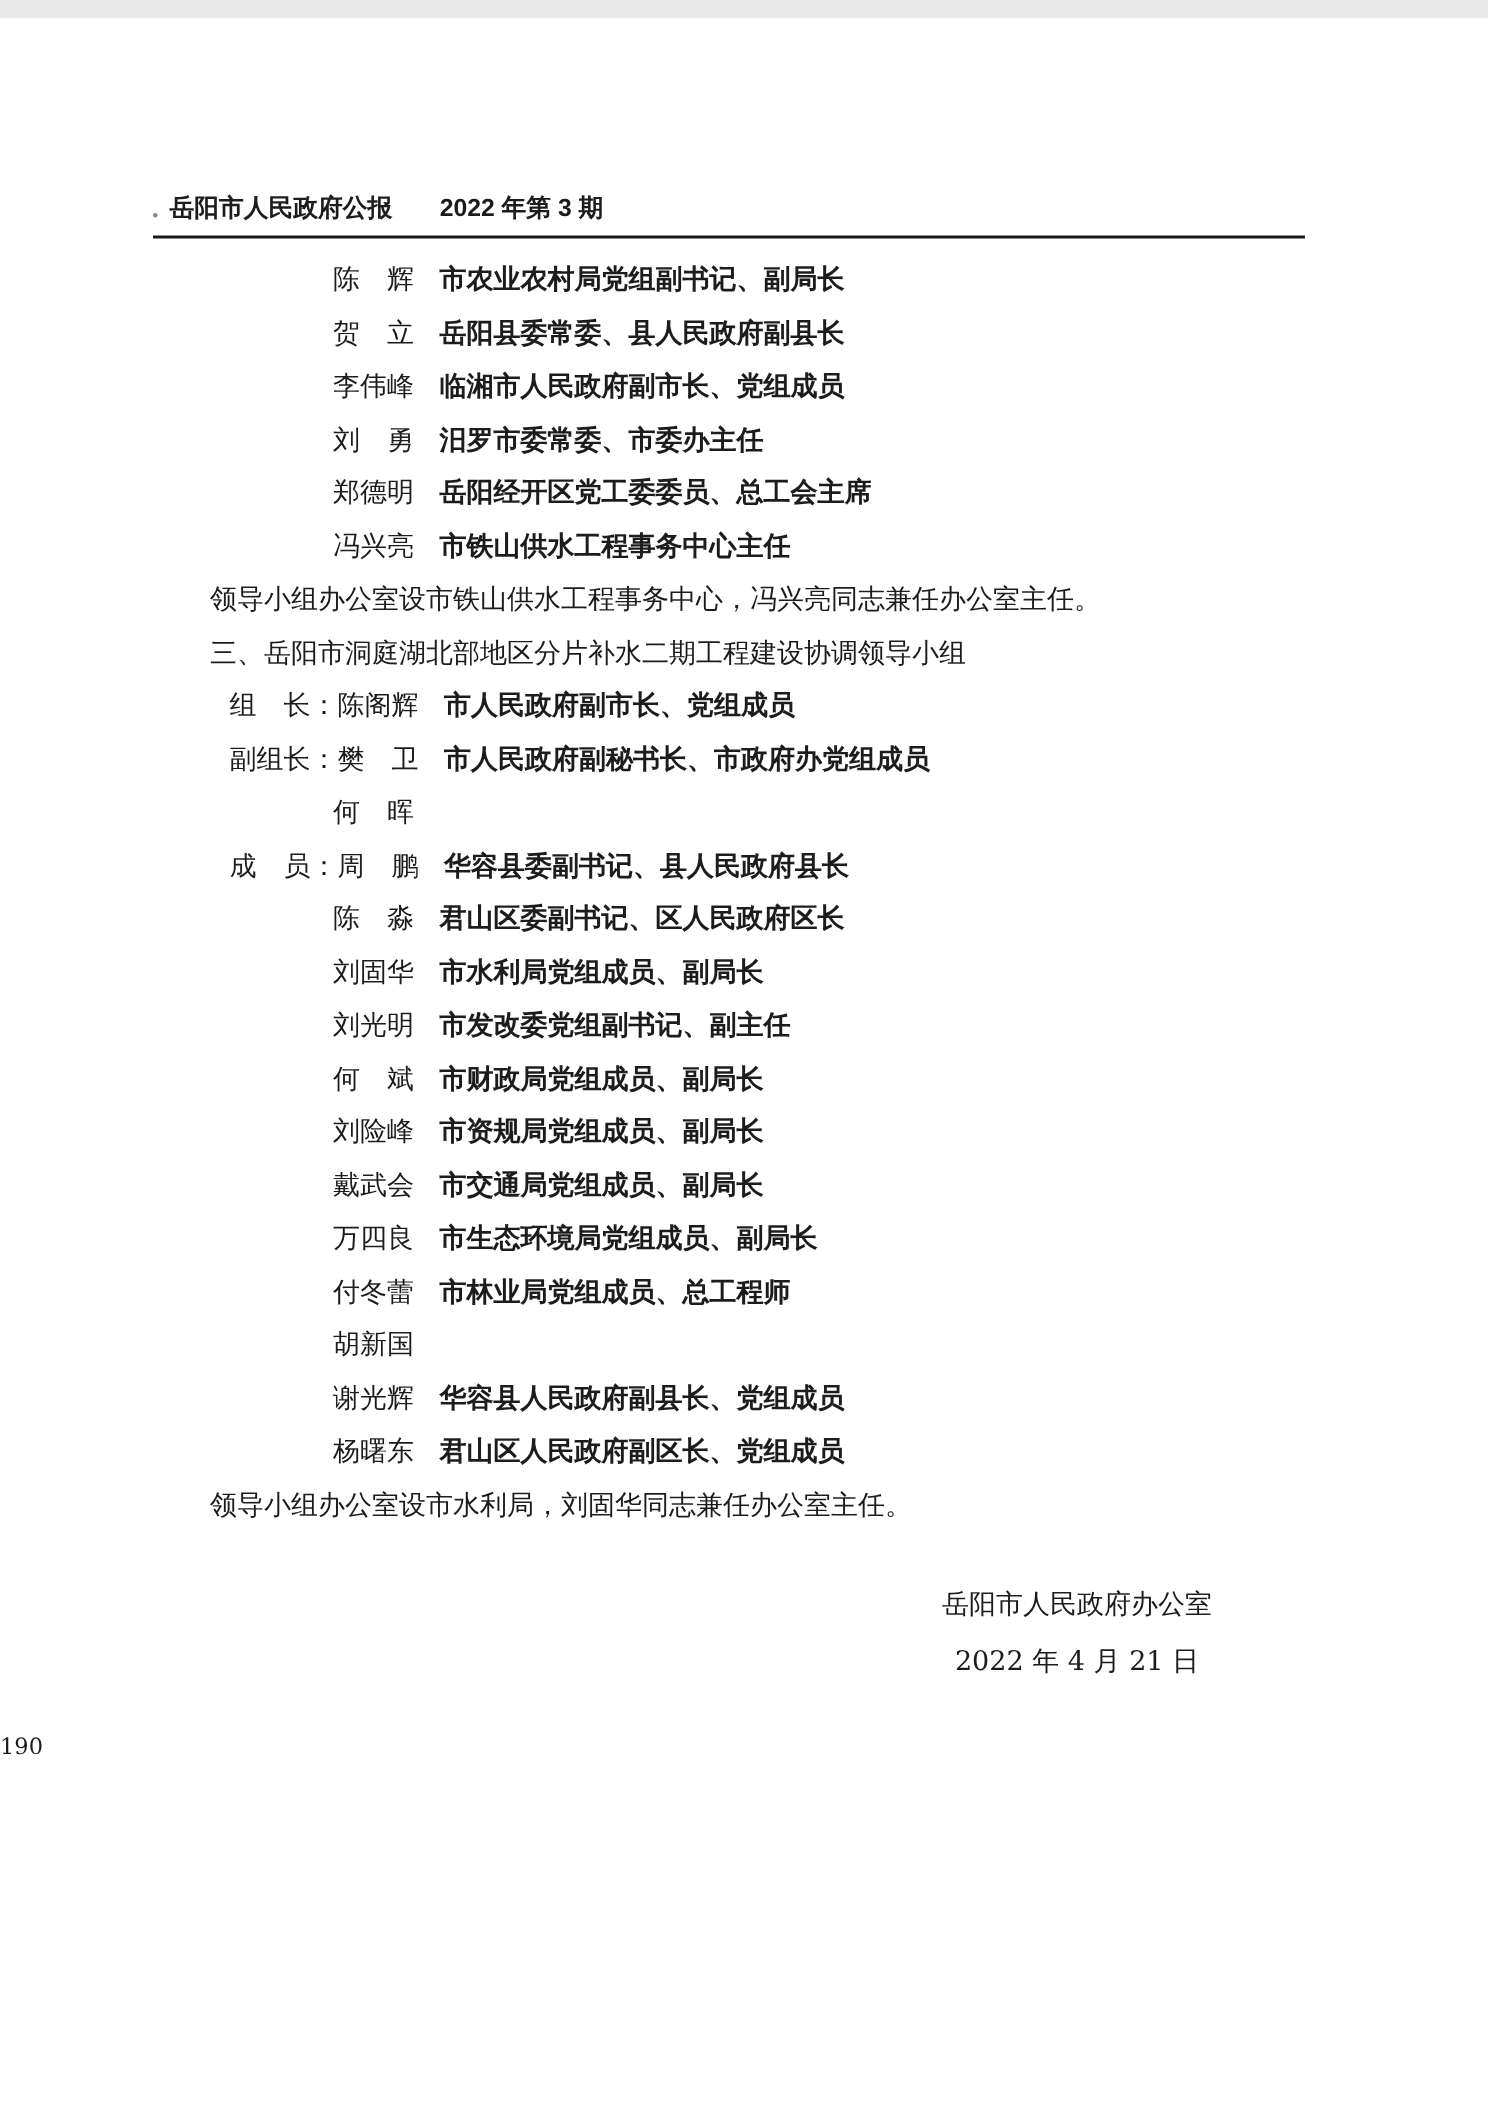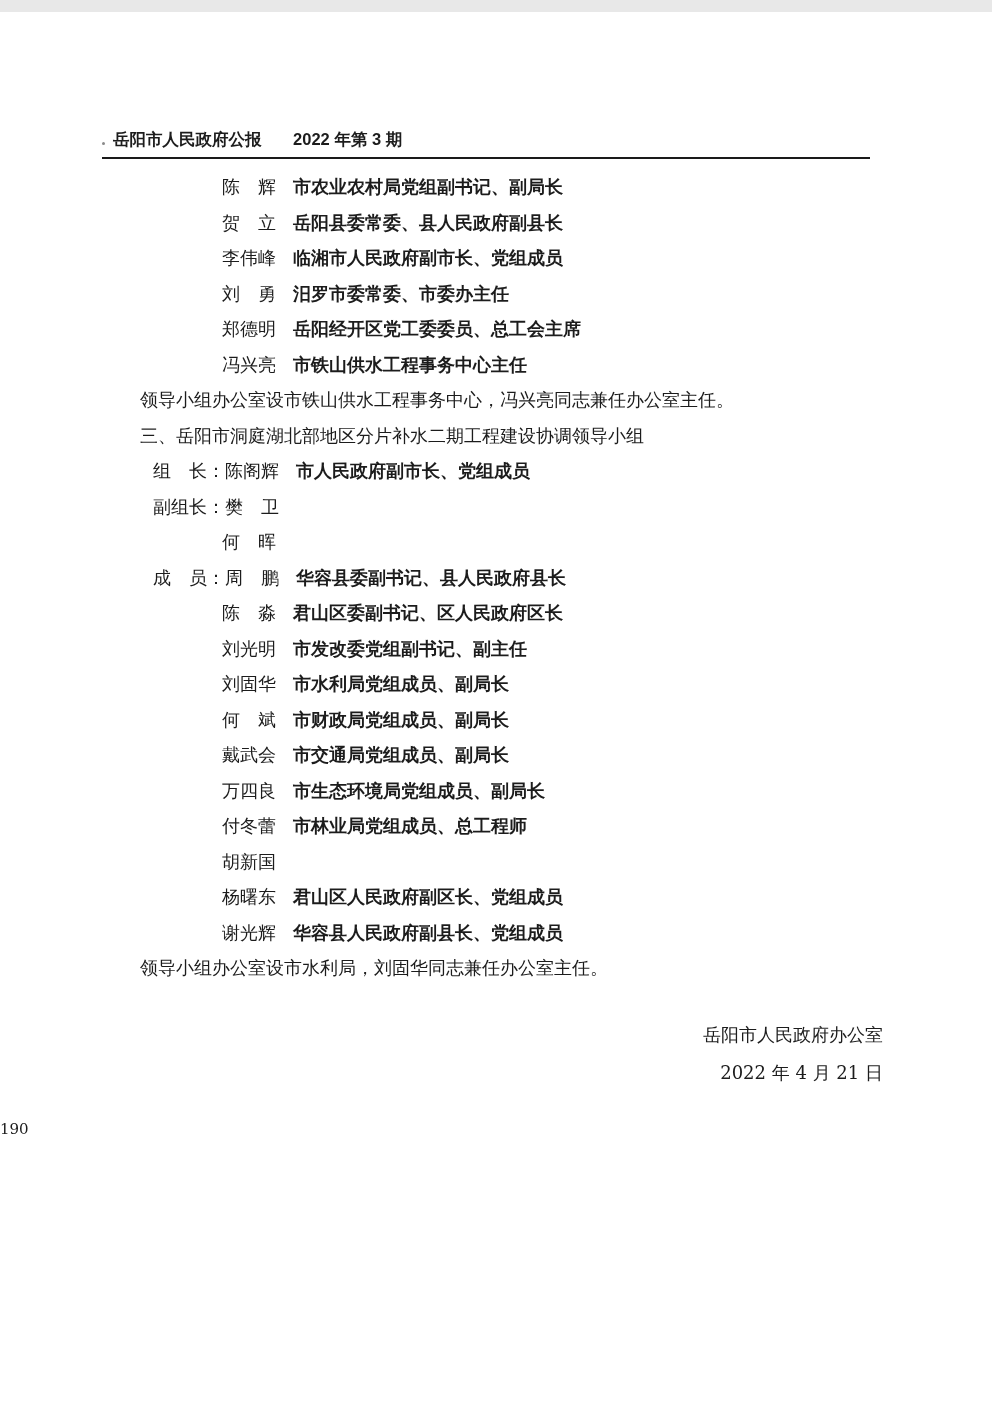--- a/index.html
+++ b/index.html
@@ -50,21 +50,21 @@
     margin:0; padding-top:3px;
     line-height:34px;
     text-align:justify;
     text-indent:2em;
   }
   
   .signature {
     margin-top:30px;
     margin-left:451px;
     width:330px;
-    text-align:right;
+    text-align:center;
     line-height:38px;
   }
   
   .pagenum {
     margin:28px -122px 0 -102px;
     text-align:left;
     font-size:15px;
     line-height:18px;
   }
 </style>
@@ -117,78 +117,84 @@
     <div class="line">三、岳阳市洞庭湖北部地区分片补水二期工程建设协调领导小组</div>
 
     <div class="row">
       <span class="role">组　长：</span>
       <span class="name">陈阁辉</span>
       <span class="title">市人民政府副市长、党组成员</span>
     </div>
     <div class="row">
       <span class="role">副组长：</span>
       <span class="name">樊　卫</span>
+      <span class="title">市人民政府副秘书长、市政府办党组成员</span>
     </div>
     <div class="row">
       <span class="role"></span>
       <span class="name">何　晖</span>
     </div>
     <div class="row">
       <span class="role">成　员：</span>
       <span class="name">周　鹏</span>
       <span class="title">华容县委副书记、县人民政府县长</span>
     </div>
     <div class="row">
       <span class="role"></span>
       <span class="name">陈　淼</span>
       <span class="title">君山区委副书记、区人民政府区长</span>
     </div>
     <div class="row">
       <span class="role"></span>
+      <span class="name">刘固华</span>
+      <span class="title">市水利局党组成员、副局长</span>
+    </div>
+    <div class="row">
+      <span class="role"></span>
       <span class="name">刘光明</span>
       <span class="title">市发改委党组副书记、副主任</span>
     </div>
     <div class="row">
       <span class="role"></span>
-      <span class="name">刘固华</span>
-      <span class="title">市水利局党组成员、副局长</span>
-    </div>
-    <div class="row">
-      <span class="role"></span>
       <span class="name">何　斌</span>
       <span class="title">市财政局党组成员、副局长</span>
     </div>
     <div class="row">
       <span class="role"></span>
+      <span class="name">刘险峰</span>
+      <span class="title">市资规局党组成员、副局长</span>
+    </div>
+    <div class="row">
+      <span class="role"></span>
       <span class="name">戴武会</span>
       <span class="title">市交通局党组成员、副局长</span>
     </div>
     <div class="row">
       <span class="role"></span>
       <span class="name">万四良</span>
       <span class="title">市生态环境局党组成员、副局长</span>
     </div>
     <div class="row">
       <span class="role"></span>
       <span class="name">付冬蕾</span>
       <span class="title">市林业局党组成员、总工程师</span>
     </div>
     <div class="row">
       <span class="role"></span>
       <span class="name">胡新国</span>
     </div>
     <div class="row">
       <span class="role"></span>
+      <span class="name">谢光辉</span>
+      <span class="title">华容县人民政府副县长、党组成员</span>
+    </div>
+    <div class="row">
+      <span class="role"></span>
       <span class="name">杨曙东</span>
       <span class="title">君山区人民政府副区长、党组成员</span>
-    </div>
-    <div class="row">
-      <span class="role"></span>
-      <span class="name">谢光辉</span>
-      <span class="title">华容县人民政府副县长、党组成员</span>
     </div>
 
     <div class="line">领导小组办公室设市水利局，刘固华同志兼任办公室主任。</div>
 
 
     <div class="signature">
       <div>岳阳市人民政府办公室</div>
       <div>2022 年 4 月 21 日</div>
     </div>
 

